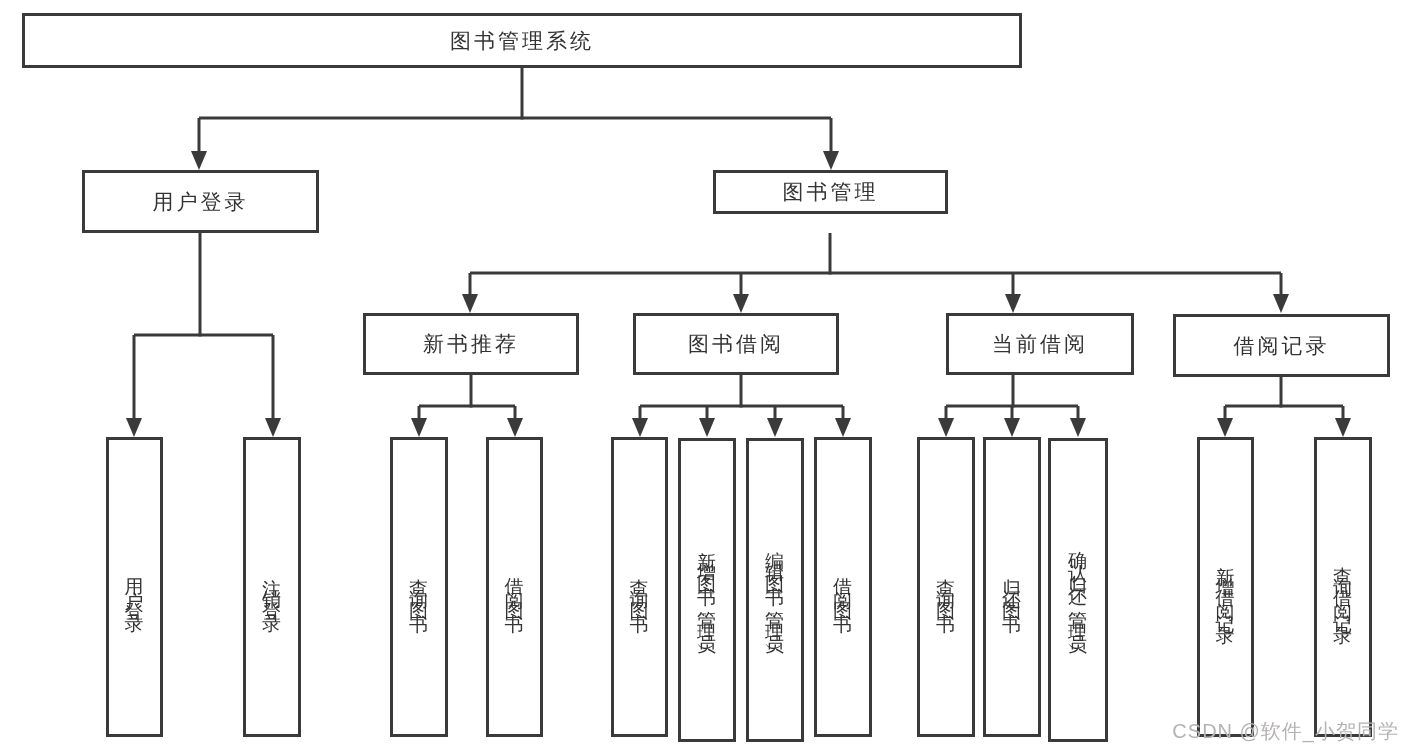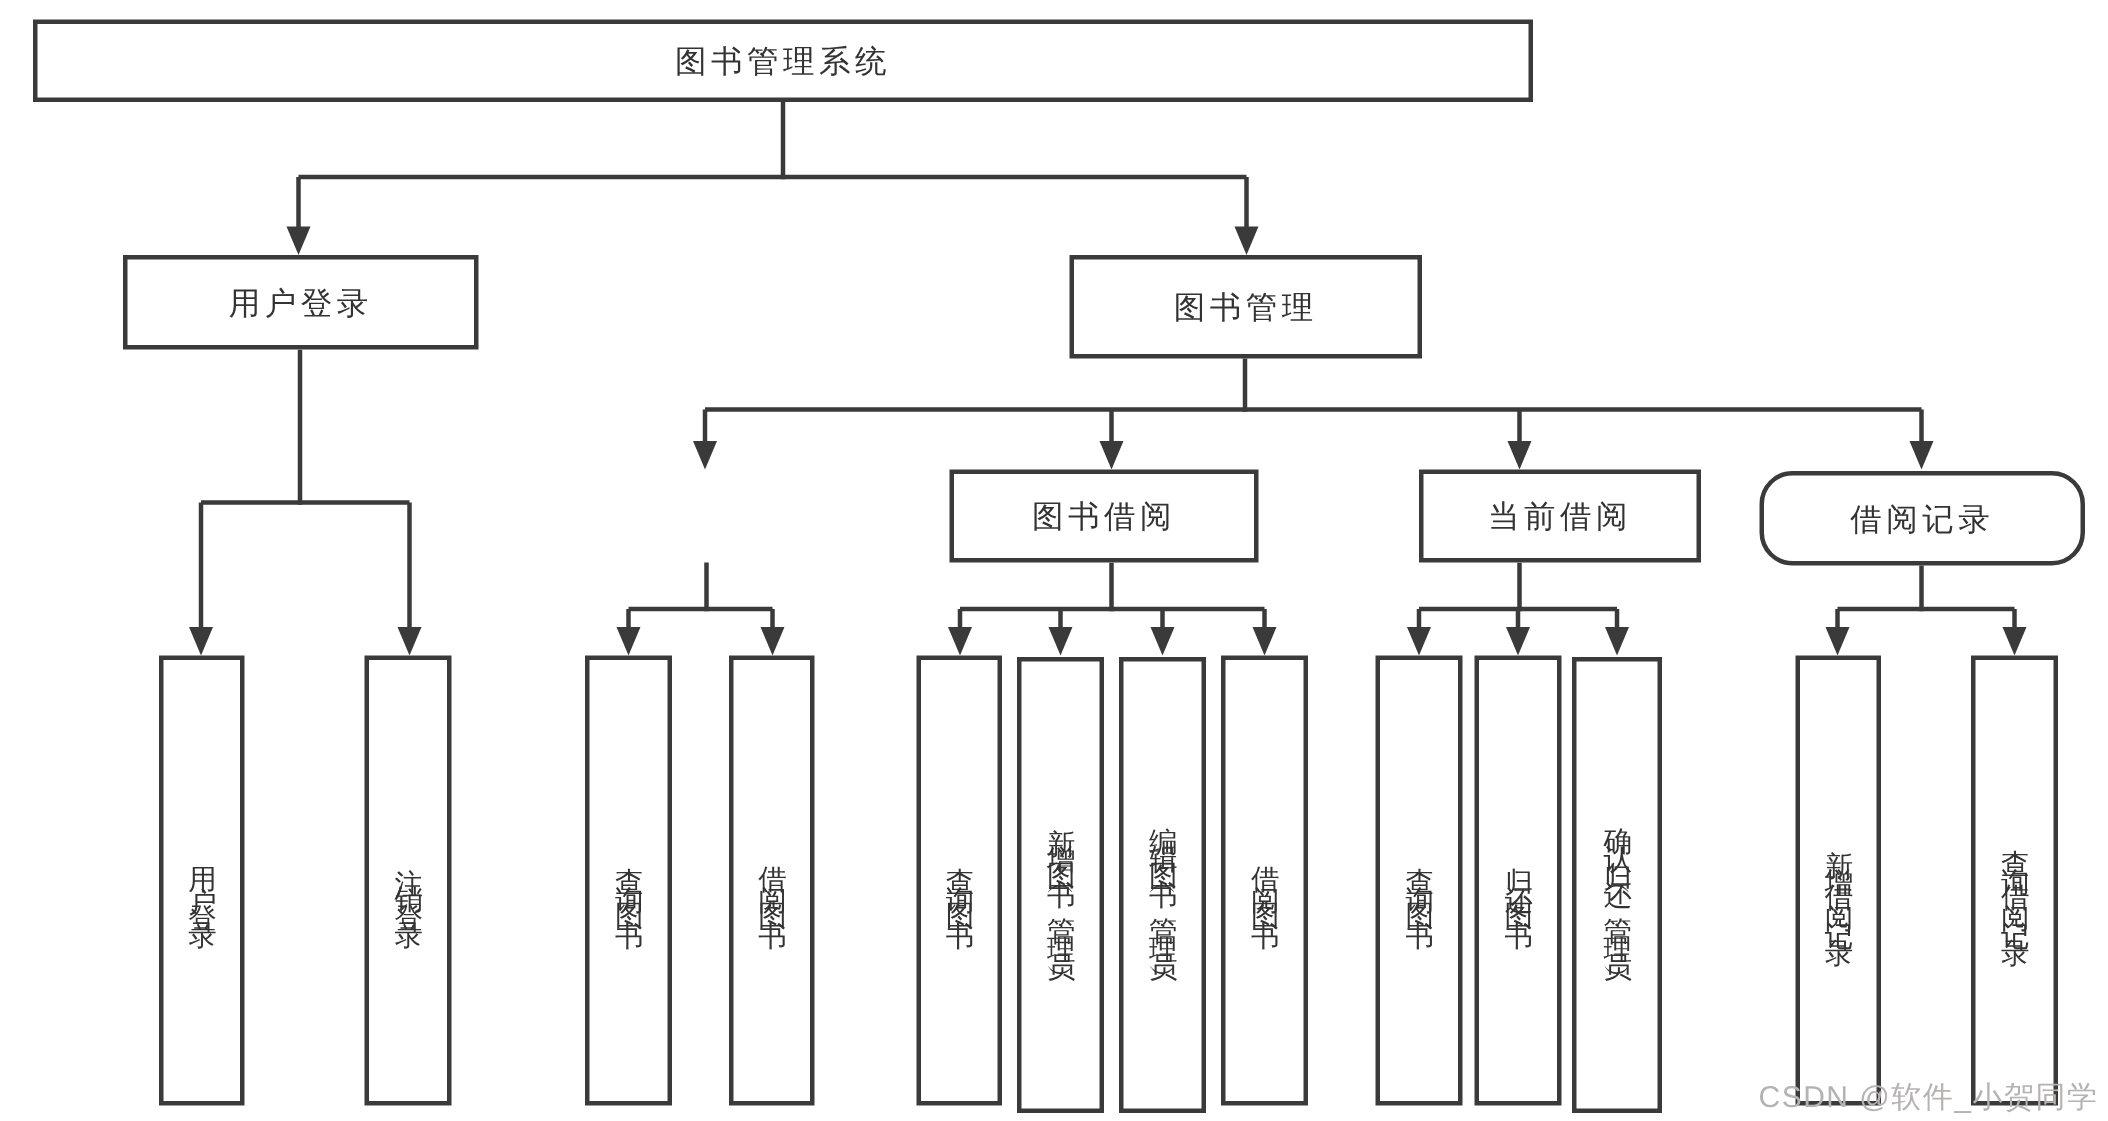--- a/index.html
+++ b/index.html
@@ -125,25 +125,26 @@
       <line x1="1225" y1="406" x2="1225" y2="420"></line>
       <polygon points="1217,418 1233,418 1225,437"></polygon>
       <line x1="1343" y1="406" x2="1343" y2="420"></line>
       <polygon points="1335,418 1351,418 1343,437"></polygon>
     </g>
   </svg>
 
   <div class="hbox" style="left:22px;top:13px;width:1000px;height:55px;">图书管理系统</div>
 
   <div class="hbox" style="left:82px;top:170px;width:237px;height:63px;">用户登录</div>
-  <div class="hbox" style="left:713px;top:170px;width:235px;height:69px;text-align:center;">图书管理</div>
+  <div class="hbox" style="left:713px;top:170px;width:235px;height:44px;text-align:center;">图书管理</div>
 
+  <div class="hbox" style="left:363px;top:313px;width:216px;height:62px;">新书推荐</div>
   <div class="hbox" style="left:633px;top:313px;width:206px;height:62px;">图书借阅</div>
   <div class="hbox" style="left:946px;top:313px;width:188px;height:62px;">当前借阅</div>
-  <div class="hbox" style="left:1173px;top:314px;width:217px;height:63px;border-radius:22px;">借阅记录</div>
+  <div class="hbox" style="left:1173px;top:314px;width:217px;height:63px;">借阅记录</div>
 
   <div class="vbox" style="left:106px;top:437px;width:57px;height:300px;">用户登录</div>
   <div class="vbox" style="left:243px;top:437px;width:58px;height:300px;">注销登录</div>
 
   <div class="vbox" style="left:390px;top:437px;width:58px;height:300px;">查询图书</div>
   <div class="vbox" style="left:486px;top:437px;width:57px;height:300px;">借阅图书</div>
 
   <div class="vbox" style="left:611px;top:437px;width:57px;height:300px;">查询图书</div>
   <div class="vbox" style="left:678px;top:438px;width:58px;height:304px;">新增图书（管理员）</div>
   <div class="vbox" style="left:746px;top:438px;width:58px;height:304px;">编辑图书（管理员）</div>

